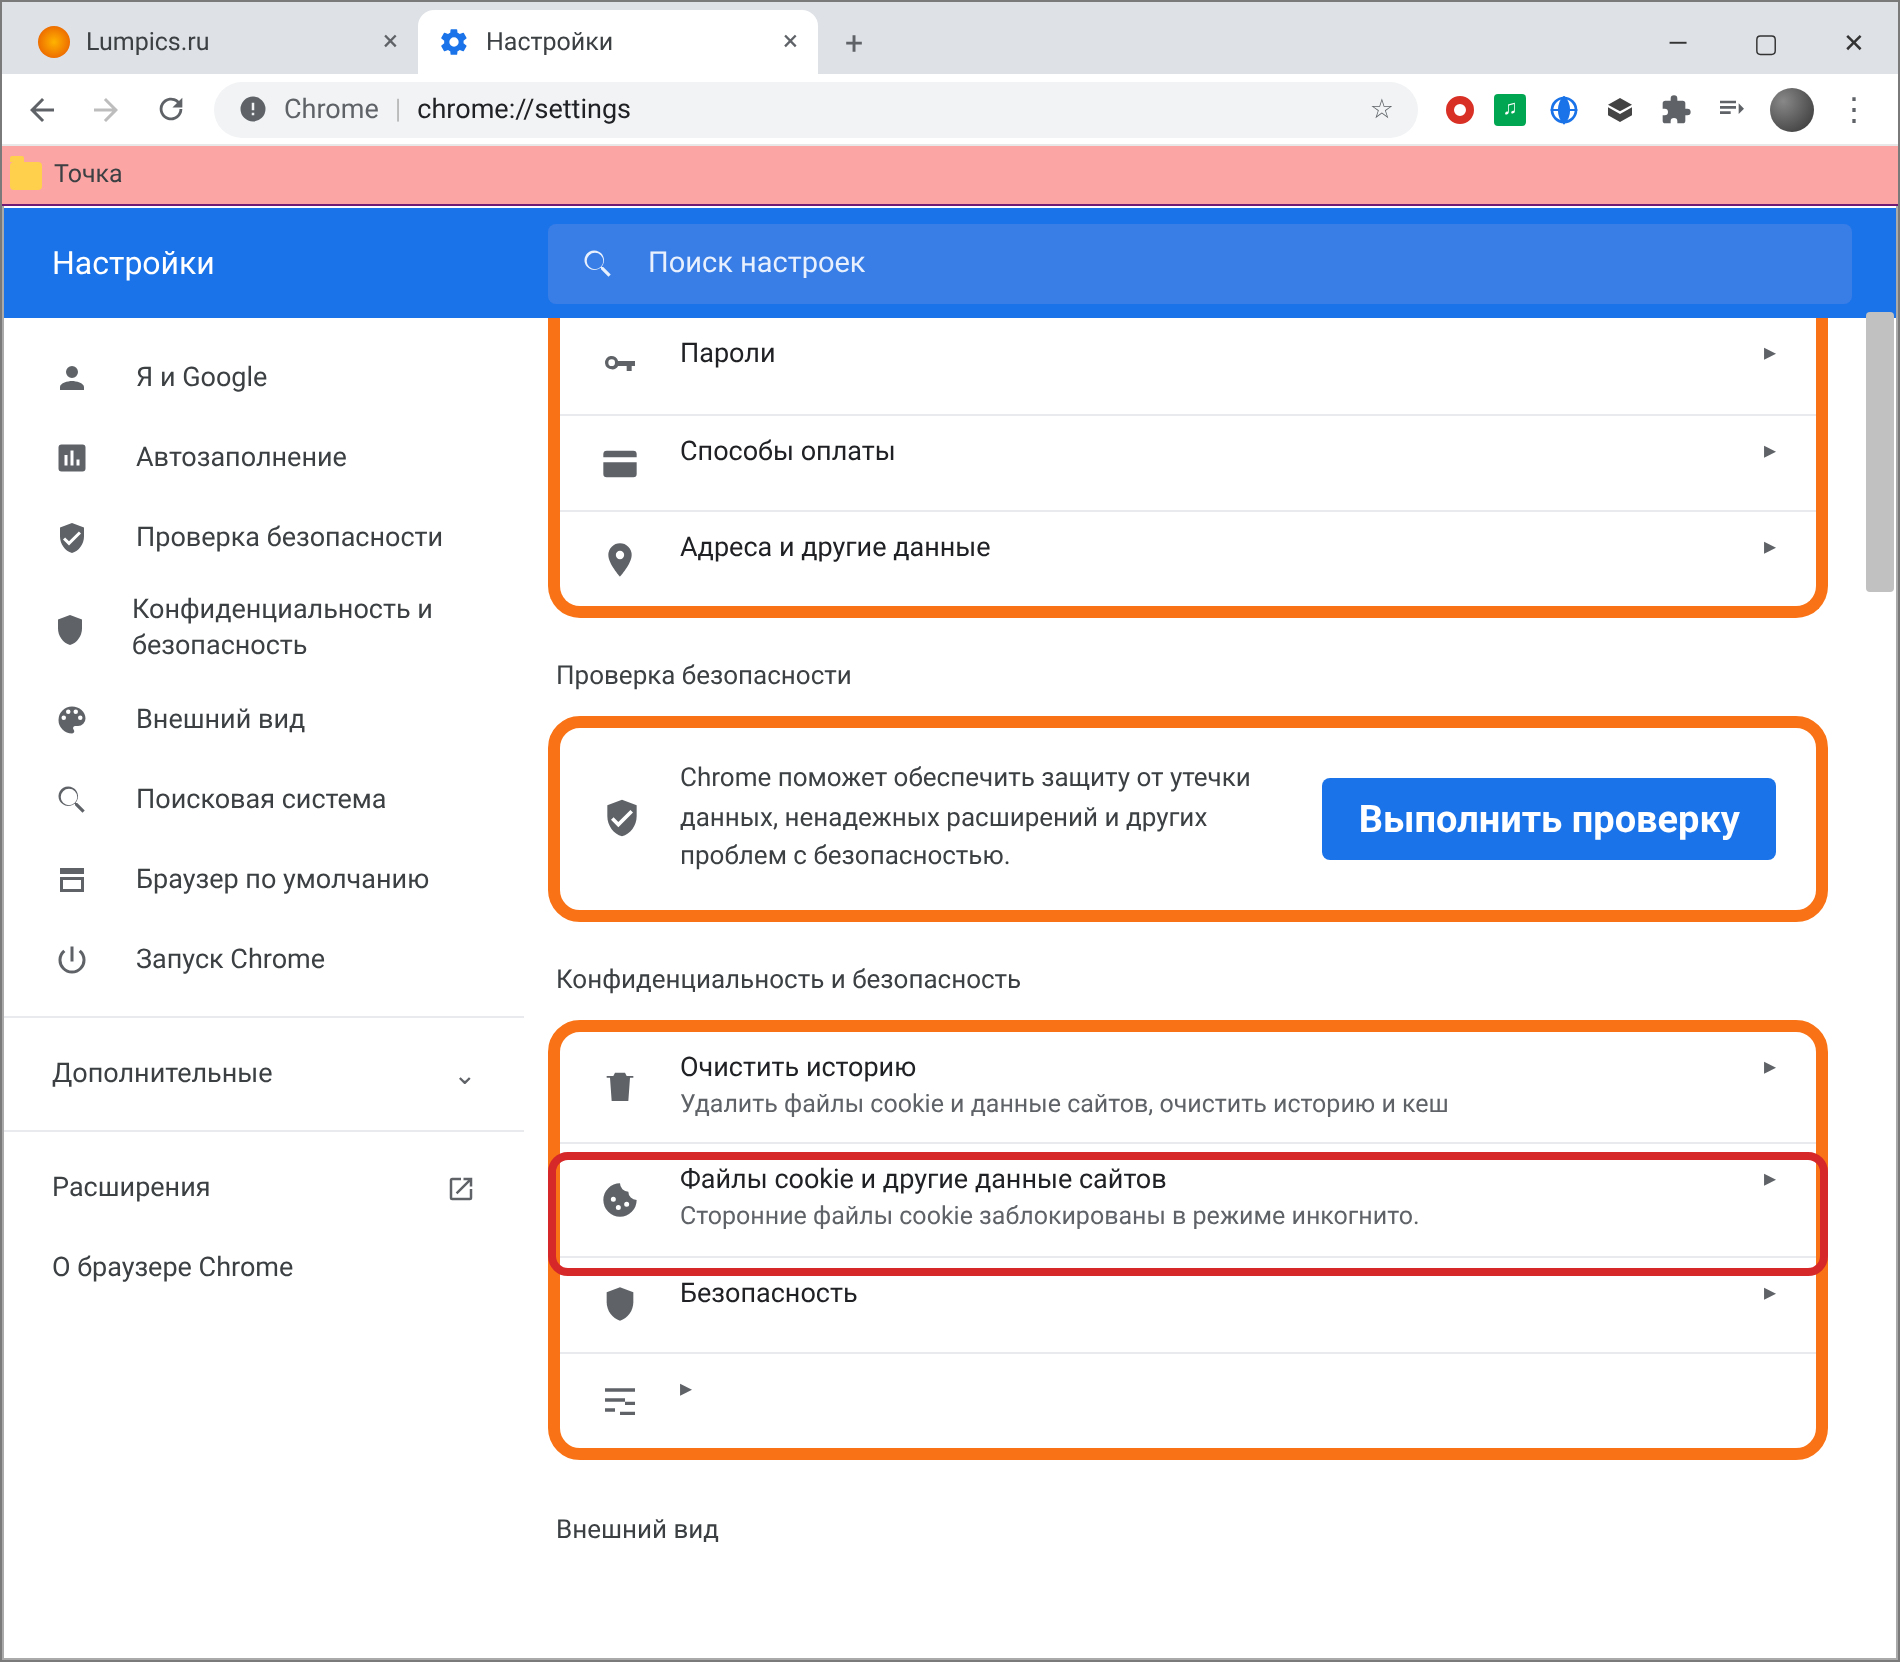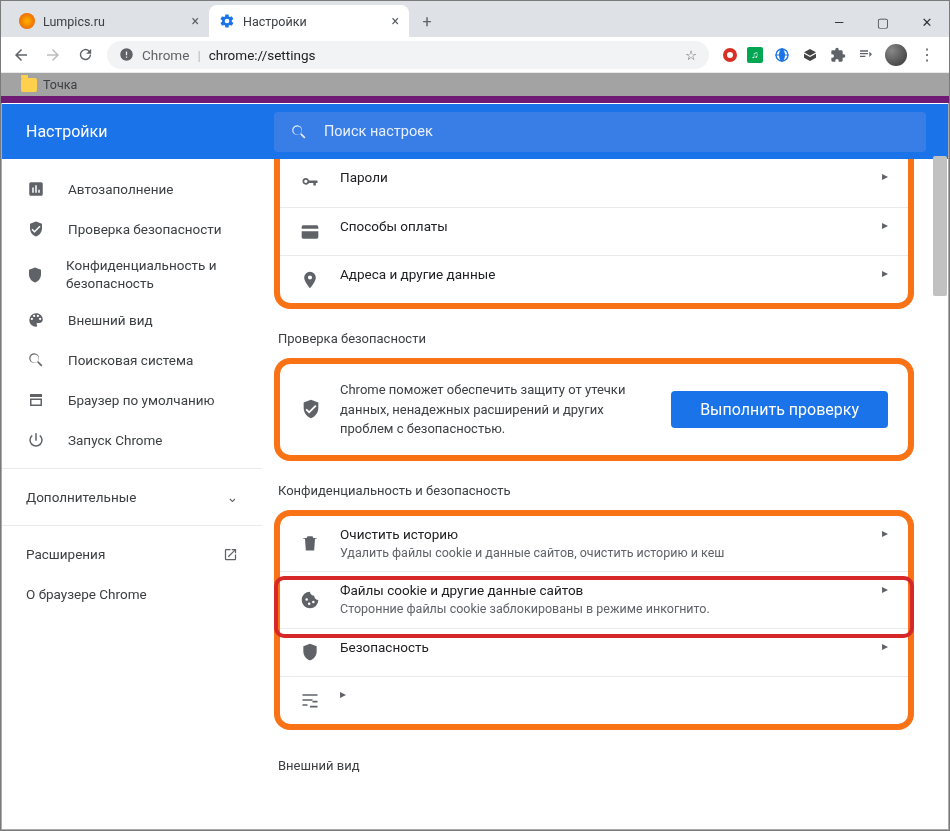--- a/index.html
+++ b/index.html
@@ -24,21 +24,21 @@
   .omnibox { flex: 1; height: 28px; background: #f1f3f4; border-radius: 14px; display: flex; align-items: center; padding: 0 12px; margin: 0 4px; font-size: 13.5px; color: #5f6368; gap: 8px; }
   .omnibox .secure { color: #5f6368; }
   .omnibox .divider { color: #bbb; }
   .omnibox .url { color: #202124; }
   .ext-icons { display: flex; align-items: center; gap: 10px; padding: 0 6px; }
   .ext-icon { width: 18px; height: 18px; display: flex; align-items: center; justify-content: center; font-size: 13px; }
   .avatar { width: 22px; height: 22px; border-radius: 50%; background: radial-gradient(circle at 30% 30%, #888, #333); }
   .menu-dots { width: 20px; text-align: center; color: #5f6368; font-size: 16px; }
 
   
-  .bookbar { height: 30px; background: #a3a3a3; border-bottom: 7px solid #701a75; display: flex; align-items: center; padding: 0 20px; }
+  .bookbar { height: 30px; background: #fca5a5; border-bottom: 1px solid #701a75; display: flex; align-items: center; padding: 0 4px; }
   .bookmark { display: flex; align-items: center; gap: 6px; font-size: 12.5px; color: #3c4043; }
   .folder-icon { width: 16px; height: 14px; background: #ffd04c; border-radius: 2px; position: relative; }
   .folder-icon::before { content:""; position:absolute; top:-3px; left:0; width:7px; height:3px; background:#ffd04c; border-radius:1px 1px 0 0;}
 
   
   .page { position: absolute; top: 103px; left: 1px; right: 1px; bottom: 1px; display: flex; flex-direction: column; }
 
   .bluebar { height: 55px; background: #1a73e8; display: flex; align-items: center; color: #fff; }
   .bluebar .title { width: 272px; padding-left: 24px; font-size: 16px; font-weight: 400; }
   .searchwrap { flex: 1; padding-right: 22px; }
@@ -64,21 +64,21 @@
   .row .ricon svg { width:20px; height:20px; fill:#5f6368;}
   .row .rtext { flex: 1; }
   .row .rtitle { font-size: 13.5px; color: #202124; }
   .row .rsub { font-size: 12.5px; color: #5f6368; margin-top: 2px; line-height:1.4;}
   .row .chev { color: #5f6368; font-size: 12px; }
 
   .section-h { font-size: 13px; color: #3c4043; margin: 22px 0 12px 4px; }
 
   .check-card { display: flex; align-items: center; gap: 18px; padding: 16px 20px; }
   .check-card .ctxt { flex: 1; font-size: 13px; color: #3c4043; line-height: 1.5; }
-  .bluebtn { background: #1a73e8; color: #fff; border: none; border-radius: 4px; padding: 9px 29px; font-size: 16px; font-weight: 400; cursor: pointer; }
+  .bluebtn { background: #1a73e8; color: #fff; border: none; border-radius: 4px; padding: 9px 18px; font-size: 19px; font-weight: 700; cursor: pointer; }
 
   .highlight-box { position: absolute; border: 4px solid #d62828; border-radius: 10px; pointer-events: none; }
 
   .scrollbar-fake { position:absolute; right:2px; top:155px; width:14px; height: 140px; background:#c1c1c1; border-radius:2px;}
 
   
   svg { display:block; }
 </style>
 </head>
 <body>
@@ -180,20 +180,28 @@
               <path d="M15.5 14h-.79l-.28-.27a6.5 6.5 0 1 0-.7.7l.27.28v.79l5 5L20.49 19zM10 15.5A5.5 5.5 0 1 1 15.5 10 5.5 5.5 0 0 1 10 15.5z"></path>
             </svg>
           <span>Поиск настроек</span>
         </div>
       </div>
     </div>
 
     <div class="content">
 
       <div class="sidebar">
+        <div class="side-item">
+          <span class="icn">
+              <svg viewBox="0 0 24 24">
+                <path d="M12 12a4 4 0 1 0-4-4 4 4 0 0 0 4 4zm0 2c-2.67 0-8 1.34-8 4v2h16v-2c0-2.66-5.33-4-8-4z"></path>
+              </svg>
+            </span>
+          <span>Я и Google</span>
+        </div>
         <div class="side-item">
           <span class="icn">
               <svg viewBox="0 0 24 24">
                 <path d="M19 3H5a2 2 0 0 0-2 2v14a2 2 0 0 0 2 2h14a2 2 0 0 0 2-2V5a2 2 0 0 0-2-2zM9 17H7v-7h2zm4 0h-2V7h2zm4 0h-2v-4h2z"></path>
               </svg>
             </span>
           <span>Автозаполнение</span>
         </div>
         <div class="side-item">
           <span class="icn">

